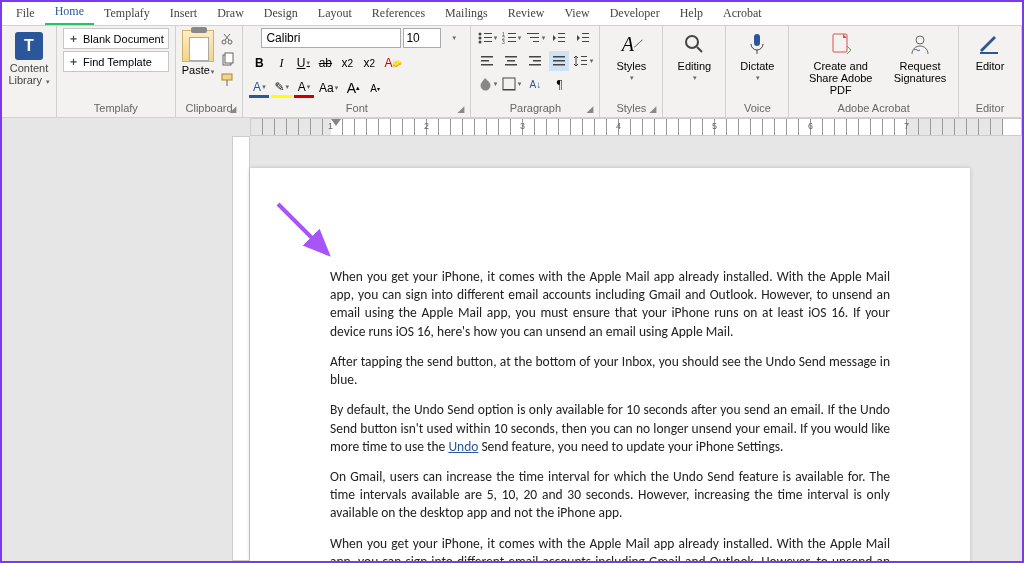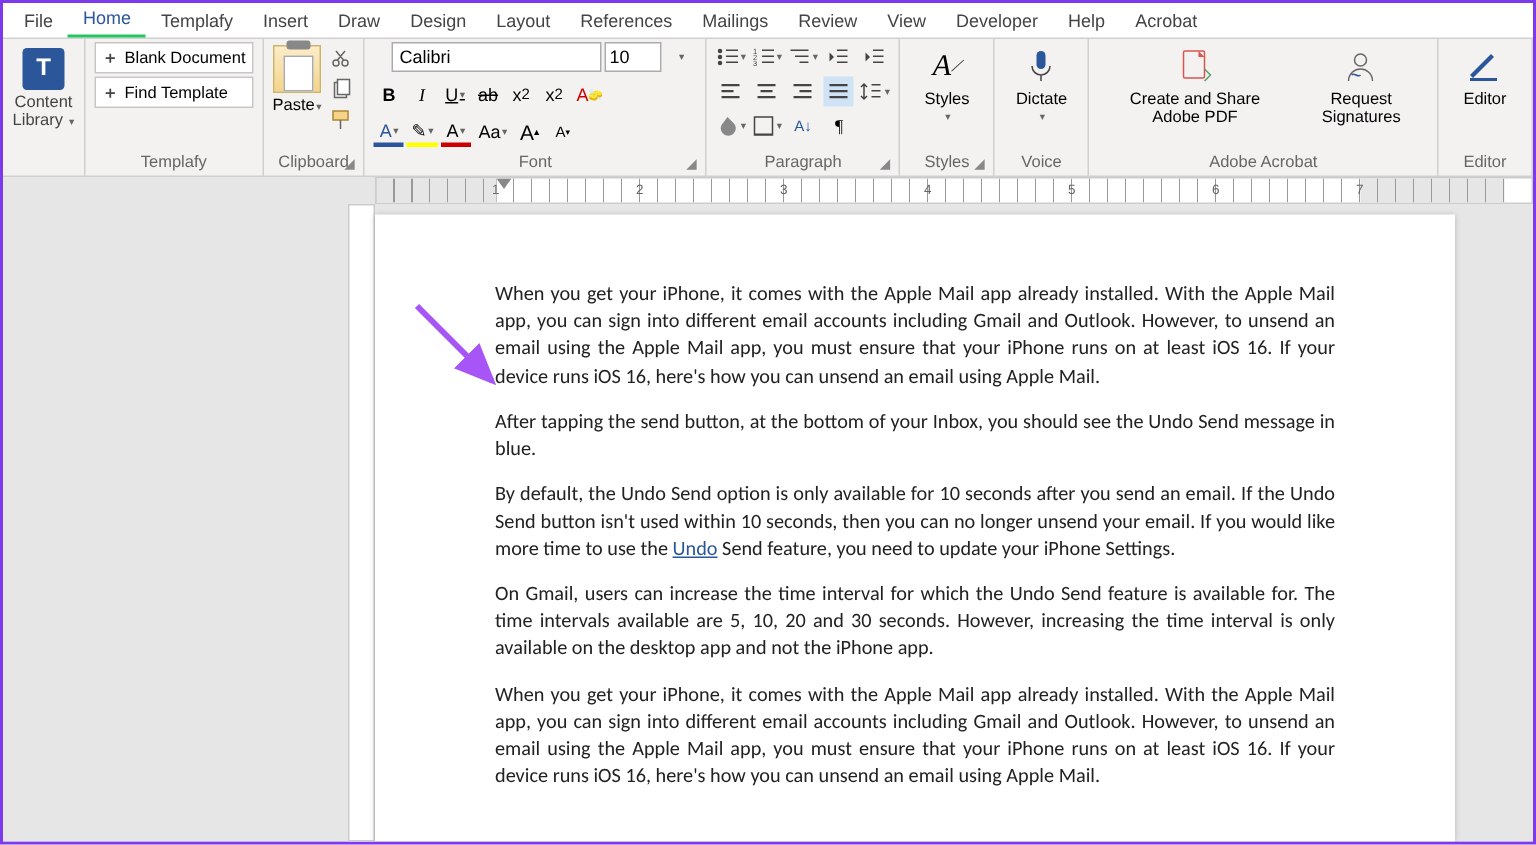--- a/index.html
+++ b/index.html
@@ -1,20 +1,20 @@
 <!DOCTYPE html>
 <html><head>
 <meta charset="utf-8">
 <style>
 * { margin: 0; padding: 0; box-sizing: border-box; }
 body { font-family: 'Segoe UI', Tahoma, sans-serif; font-size: 12px; background: #fff; overflow: hidden; width: 1024px; height: 563px; border: 2px solid #7c3aed; position: relative; }
 
 
 .tabs { display: flex; background: #fff; border-bottom: 1px solid #d0d0d0; height: 24px; align-items: flex-end; padding-left: 4px; }
-.tab { padding: 4px 10px; font-size: 12px; color: #444; cursor: pointer; }
+.tab { padding: 4px 10px; font-size: 12px; color: #444; cursor: pointer; font-family: Liberation Serif, serif; }
 .tab.active { color: #2b579a; border-bottom: 2px solid #22c55e; font-weight: 400; }
 
 
 .ribbon { display: flex; background: #f3f2f1; border-bottom: 1px solid #d0d0d0; height: 92px; }
 .group { display: flex; flex-direction: column; border-right: 1px solid #d0d0d0; padding: 2px 6px; height: 92px; }
 .group-content { flex: 1; display: flex; align-items: flex-start; gap: 2px; }
 .group-label { text-align: center; font-size: 11px; color: #666; padding-bottom: 2px; position: relative; }
 .group-launcher { position: absolute; right: 0; bottom: 2px; font-size: 9px; color: #888; }
 
 
@@ -65,21 +65,21 @@
 .ruler-marks { position: absolute; top: 0; left: 0; height: 100%; display: flex; }
 .ruler-tick { width: 96px; position: relative; font-size: 9px; color: #666; }
 .ruler-tick span { position: absolute; top: 2px; left: -3px; }
 .ruler-tick::after { content:''; position: absolute; top: 0; left:0; width:100%; height:100%; background: repeating-linear-gradient(90deg, transparent 0, transparent 11px, #999 11px, #999 12px); }
 .ruler-indent { position: absolute; top: 0; left: 80px; width: 0; height: 0; border-left: 5px solid transparent; border-right: 5px solid transparent; border-top: 7px solid #888; }
 
 
 .doc-area { display: flex; position: absolute; top: 134px; left: 0; right: 0; bottom: 0; background: #e6e6e6; }
 .ruler-v { width: 18px; background: #fff; border: 1px solid #ccc; margin-left: 230px; }
 .page-scroll { flex: 1; display: flex; justify-content: flex-start; padding-left: 0; }
-.page { width: 720px; background: #fff; box-shadow: 0 0 4px rgba(0,0,0,0.2); padding: 44px 80px 20px 80px; margin-top: 7px; }
+.page { width: 720px; background: #fff; box-shadow: 0 0 4px rgba(0,0,0,0.2); padding: 100px 80px 20px 80px; margin-top: 32px; }
 .page p { font-family: Calibri, sans-serif; font-size: 13.5px; line-height: 1.35; color: #222; margin-bottom: 12px; text-align: justify; }
 .und { text-decoration: underline; color: #2b579a; }
 
 
 .arrow { position: absolute; top: 194px; left: 268px; pointer-events: none; }
 
 
 svg { display: block; }
 
 </style>
@@ -312,20 +312,35 @@
     <div class="group-content">
       <div class="big-btn">
         <div class="big-icon" style="font-family:serif;font-style:italic;">A<span style="font-size:10px;">⟋</span></div>
         <span>Styles</span>
         <span class="dd">▾</span>
       </div>
     </div>
     <div class="group-label"><span>Styles</span><span class="group-launcher">◢</span></div>
   </div>
 
+  <div class="group">
+    <div class="group-content">
+      <div class="big-btn">
+        <div class="big-icon">
+            <svg width="24" height="24">
+              <circle cx="10" cy="10" r="6" fill="none" stroke="#444" stroke-width="2"></circle>
+              <path d="M15 15l5 5" stroke="#444" stroke-width="2"></path>
+            </svg>
+          </div>
+        <span>Editing</span>
+        <span class="dd">▾</span>
+      </div>
+    </div>
+    <div class="group-label" style="visibility:hidden;">.</div>
+  </div>
 
   <div class="group">
     <div class="group-content">
       <div class="big-btn">
         <div class="big-icon">
             <svg width="24" height="24">
               <rect x="9" y="2" width="6" height="12" rx="3" fill="#2b579a"></rect>
               <path d="M6 12a6 6 0 0012 0M12 18v4" stroke="#444" fill="none"></path>
             </svg>
           </div>

